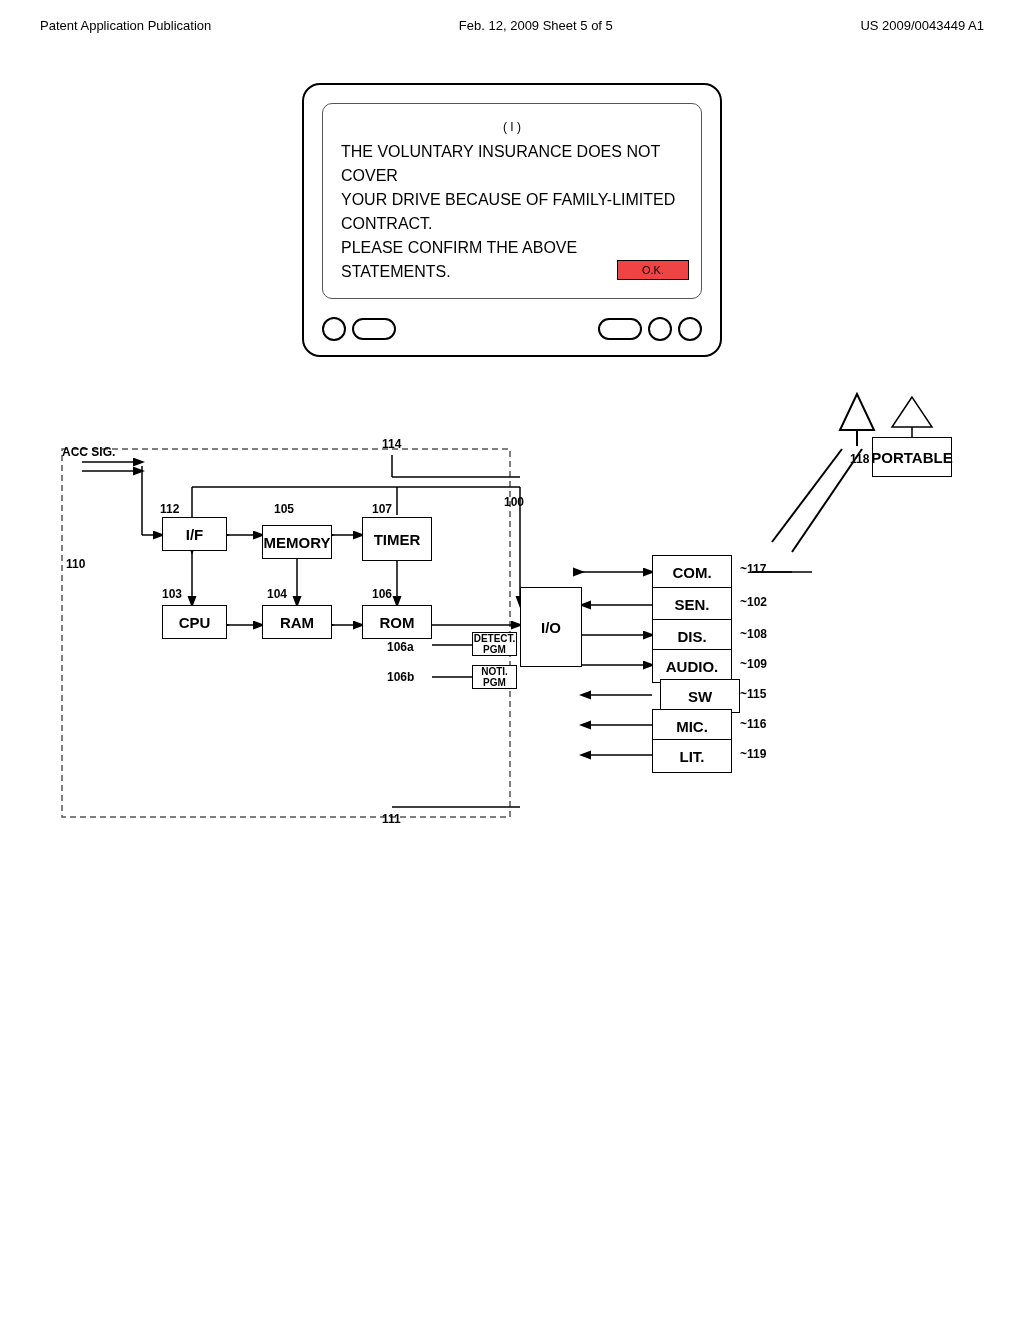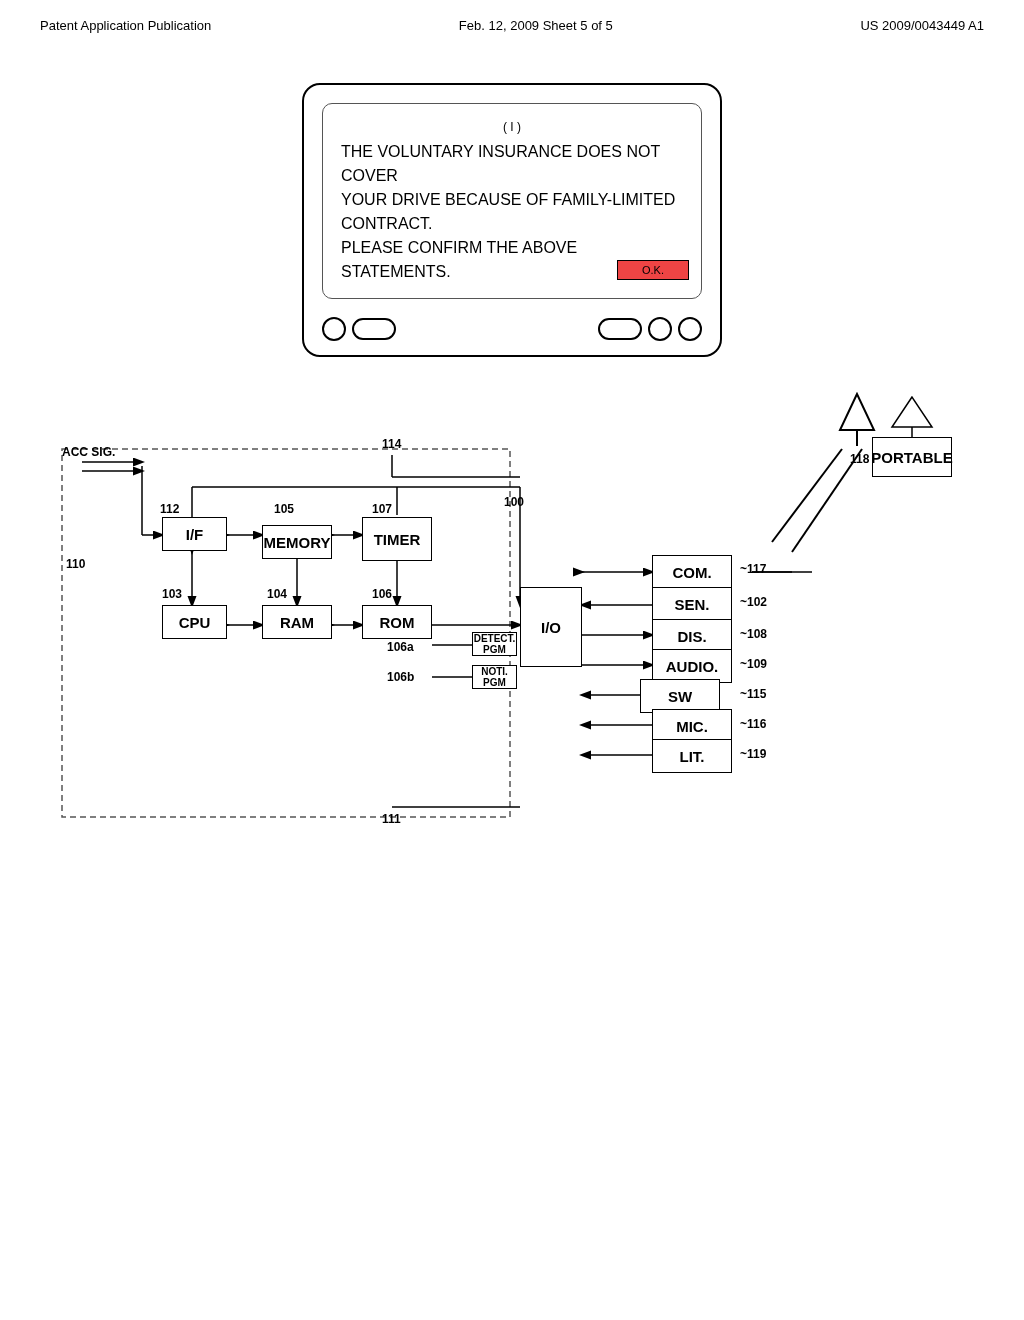--- a/index.html
+++ b/index.html
@@ -318,21 +318,21 @@
 
     <div class="diag-box" style="left:600px; top:200px; width:80px; height:34px;">SEN.</div>
     <div class="diag-label" style="left:688px; top:208px;">~102</div>
 
     <div class="diag-box" style="left:600px; top:232px; width:80px; height:34px;">DIS.</div>
     <div class="diag-label" style="left:688px; top:240px;">~108</div>
 
     <div class="diag-box" style="left:600px; top:262px; width:80px; height:34px;">AUDIO.</div>
     <div class="diag-label" style="left:688px; top:270px;">~109</div>
 
-    <div class="diag-box" style="left:588px; top:292px; width:80px; height:34px;">SW</div>
+    <div class="diag-box" style="left:608px; top:292px; width:80px; height:34px;">SW</div>
     <div class="diag-label" style="left:688px; top:300px;">~115</div>
 
     <div class="diag-box" style="left:600px; top:322px; width:80px; height:34px;">MIC.</div>
     <div class="diag-label" style="left:688px; top:330px;">~116</div>
 
     <div class="diag-box" style="left:600px; top:352px; width:80px; height:34px;">LIT.</div>
     <div class="diag-label" style="left:688px; top:360px;">~119</div>
 
     <div class="diag-box" style="left:820px; top:50px; width:80px; height:40px;">PORTABLE</div>
 

